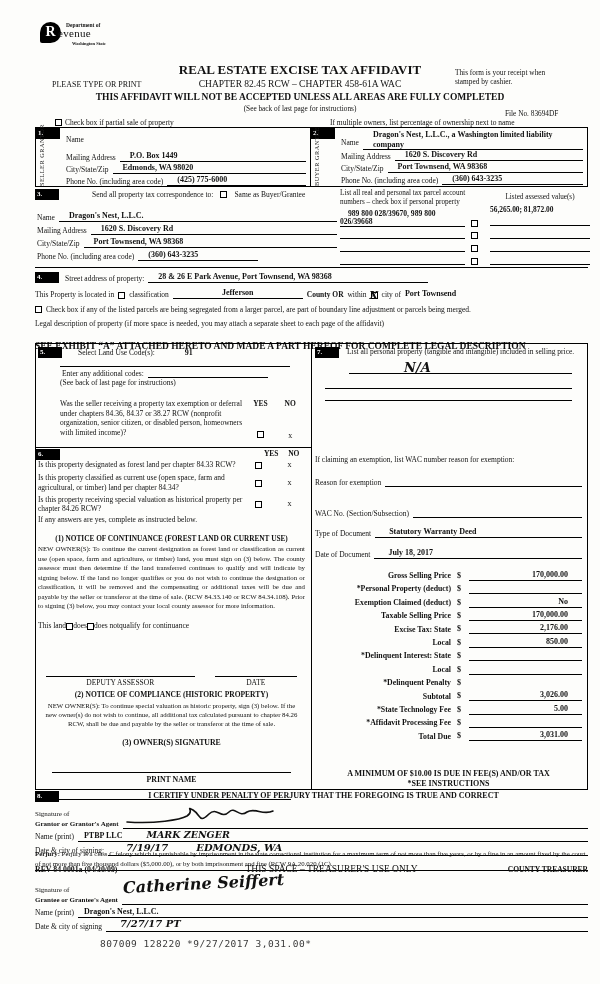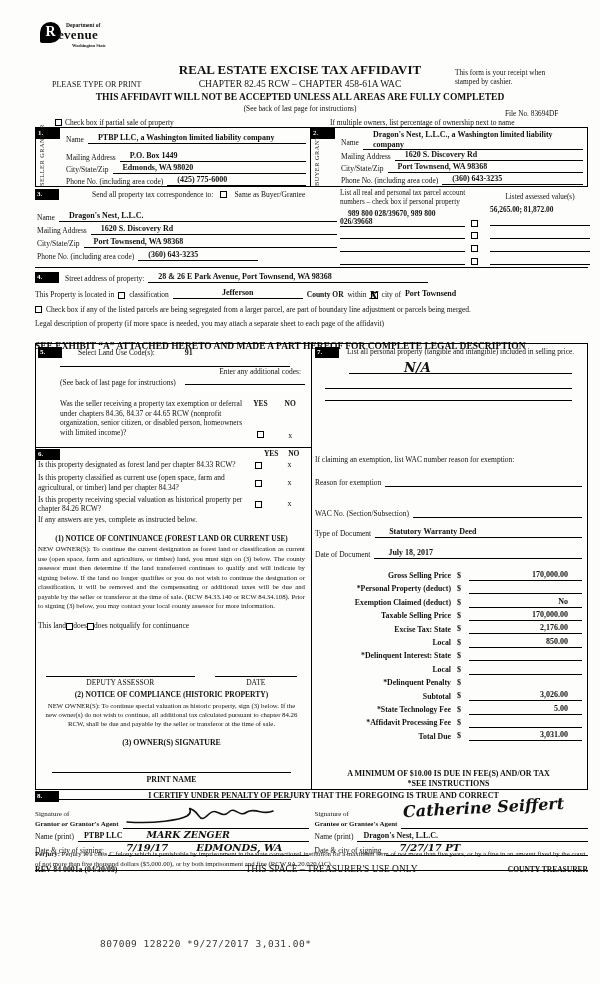--- a/index.html
+++ b/index.html
@@ -36,21 +36,21 @@
 </head>
 <body>
 
 <div class="page">
 
   <div class="abs" style="left:40px; top:22px; width:130px;">
     <div style="display:flex; align-items:flex-start;">
       <span style="width:21px; height:21px; background:#000; color:#fff; border-radius:50% 50% 50% 10%; font-weight:bold; font-size:14px; text-align:center; line-height:20px; display:inline-block;">R</span>
       <span style="margin-left:-3px;">
         <span style="display:block; font-size:5.5px; font-weight:bold; margin-left:8px;">Department of</span>
-        <span style="display:block; font-weight:bold; font-size:13px; letter-spacing:.3px; margin-top:-2px;">evenue</span>
+        <span style="display:block; font-weight:normal; font-size:11px; letter-spacing:.3px; margin-top:-2px;">evenue</span>
         <span style="display:block; font-size:4.5px; font-weight:bold; margin-left:14px;">Washington State</span>
       </span>
     </div>
   </div>
   <div class="abs" style="left:52px; top:80px; font-size:8px;">PLEASE TYPE OR PRINT</div>
 
   <div class="abs ctr" style="left:150px; top:62px; width:300px;">
     <div class="b" style="font-size:13px;">REAL ESTATE EXCISE TAX AFFIDAVIT</div>
     <div style="font-size:9.5px; margin-top:1px;">CHAPTER 82.45 RCW – CHAPTER 458-61A WAC</div>
   </div>
@@ -69,21 +69,20 @@
   <div class="abs" style="left:35px; top:127px; width:553px; height:60px; border:1px solid #000; display:flex;">
 
     <div style="width:275px; border-right:1px solid #000; position:relative;">
       <span class="num abs" style="left:0; top:0;">1.</span>
       <div class="abs vlabel" style="left:2px; top:12px; height:46px;">
         <span>SELLER</span>&nbsp;<span>GRANTOR</span>
       </div>
       <div style="margin-left:30px; margin-right:4px; padding-top:2px;">
         <div class="row" style="height:14px;">
           <span class="fld-label">Name</span>
-          <span class="fld-line">PTBP LLC, a Washington limited liability company</span>
         </div>
         <div class="row" style="height:16px; margin-top:2px;">
           <span class="fld-label">Mailing Address</span>
           <span class="fld-line">P.O. Box 1449</span>
         </div>
         <div class="row" style="height:12px;">
           <span class="fld-label">City/State/Zip</span>
           <span class="fld-line">Edmonds, WA 98020</span>
         </div>
         <div class="row" style="height:12px;">
@@ -205,28 +204,28 @@
   <div class="abs" style="left:35px; top:343px; width:553px; height:447px; border:1px solid #000; display:flex;">
 
     <div style="width:276px; border-right:1px solid #000; position:relative;">
       <div style="padding:3px 6px 0 2px;">
         <div style="display:flex; align-items:center;">
           <span class="num" style="margin-right:16px;">5.</span>
           <span>Select Land Use Code(s):</span>
           <span class="b" style="font-size:8px; margin-left:30px;">91</span>
         </div>
         <div style="margin:8px 0 0 22px; border-top:1px solid #000; width:230px;"></div>
-        <div class="row" style="margin-left:24px; height:11px;flex-direction:column;">
+        <div class="row" style="margin-left:24px; height:11px;">
           <span class="fld-label">Enter any additional codes:</span>
           <span class="fld-line" style="width:120px; flex:none;"></span>
         </div>
         <div style="margin-left:22px;">(See back of last page for instructions)</div>
 
         <div class="qrow" style="margin-top:12px; margin-left:22px; align-items:flex-start;">
-          <span class="qtext">Was the seller receiving a property tax exemption or deferral under chapters 84.36, 84.37 or 44.65 RCW (nonprofit organization, senior citizen, or disabled person, homeowners with limited income)?</span>
+          <span class="qtext">Was the seller receiving a property tax exemption or deferral under chapters 84.36, 84.37 or 38.27 RCW (nonprofit organization, senior citizen, or disabled person, homeowners with limited income)?</span>
           <span class="qcol">
             <span class="b" style="display:block; font-size:7.5px;">YES</span>
             <span class="cb" style="margin-top:22px;"></span>
           </span>
           <span class="qcol">
             <span class="b" style="display:block; font-size:7.5px;">NO</span>
             <span style="display:block; margin-top:22px; font-size:8px;">x</span>
           </span>
         </div>
       </div>
@@ -387,21 +386,21 @@
       <div class="b ctr" style="font-size:8px;">*SEE INSTRUCTIONS</div>
     </div>
   </div>
 
   <div class="abs" style="left:35px; top:791px; width:553px;">
     <div style="display:flex; align-items:flex-start;">
       <span class="num">8.</span>
       <span class="b ctr" style="flex:1; font-size:8px;">I CERTIFY UNDER PENALTY OF PERJURY THAT THE FOREGOING IS TRUE AND CORRECT</span>
     </div>
 
-    <div style="display:flex; gap:6px; margin-top:8px;">
+    <div style="display:flex; gap:30px; margin-top:8px;flex-direction:column;">
 
       <div style="flex:1; position:relative;">
         <svg class="abs sig-scribble" style="left:90px; top:-8px;" width="150" height="26" viewBox="0 0 150 26">
           <path d="M2 20 C 30 22, 55 18, 62 14 C 70 9, 60 4, 68 8 C 76 13, 74 22, 84 12 C 92 4, 96 18, 104 10 C 110 4, 114 16, 122 10 C 130 5, 138 14, 148 9" fill="none" stroke="#111" stroke-width="1.6" stroke-linecap="round"></path>
         </svg>
         <div style="font-size:7px;">Signature of</div>
         <div class="row" style="height:10px;">
           <span class="b" style="font-size:7px; padding-right:4px;">Grantor or Grantor's Agent</span>
           <span class="u" style="flex:1; height:9px;"></span>
         </div>

